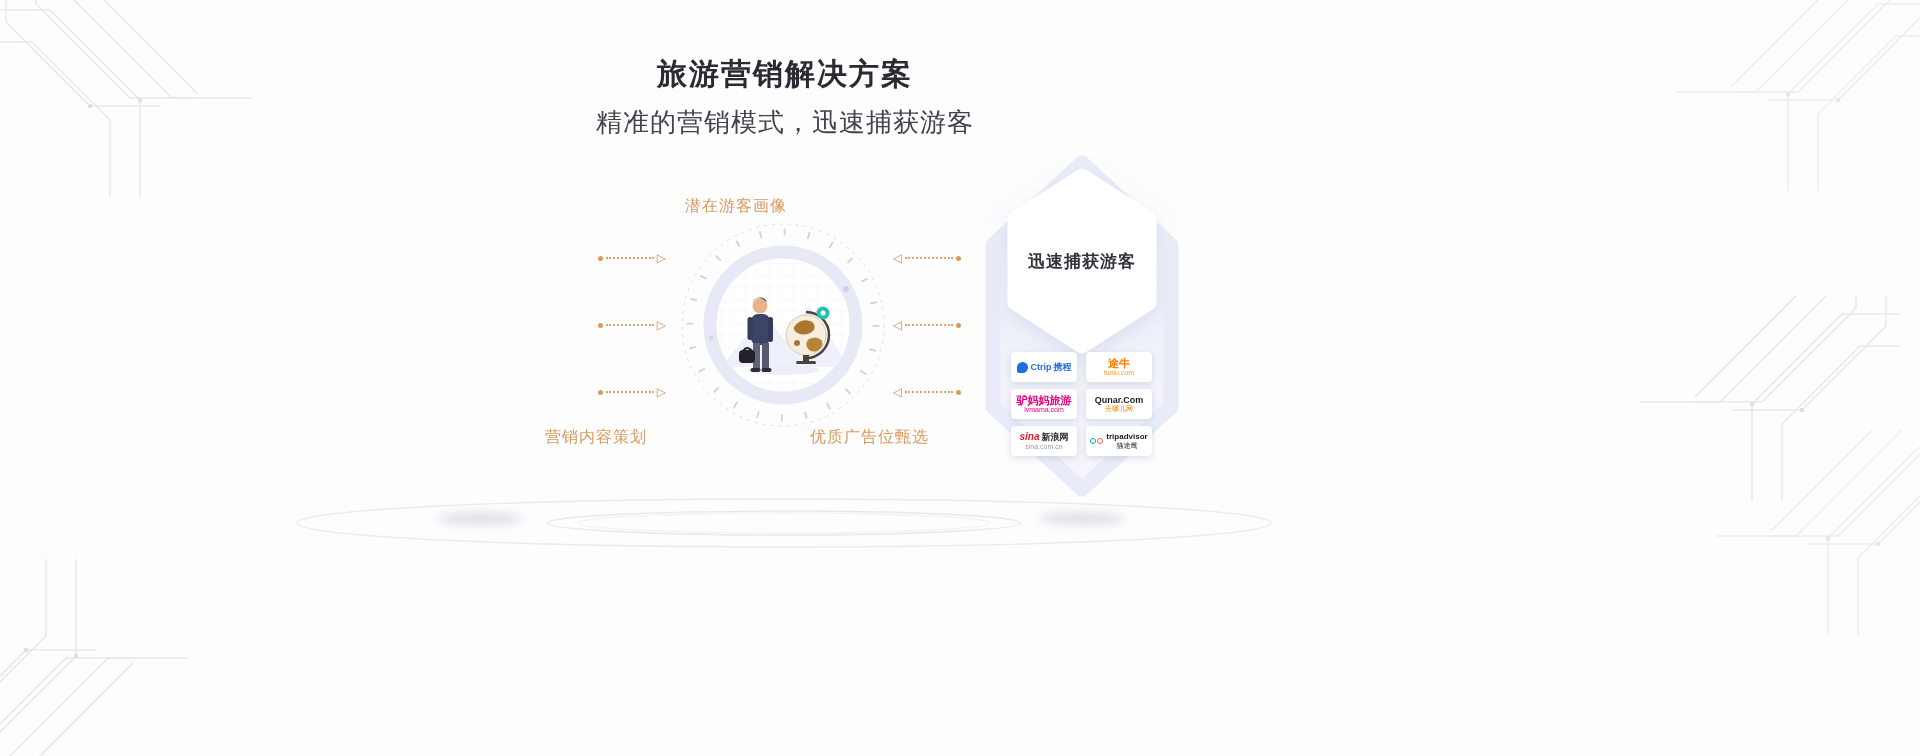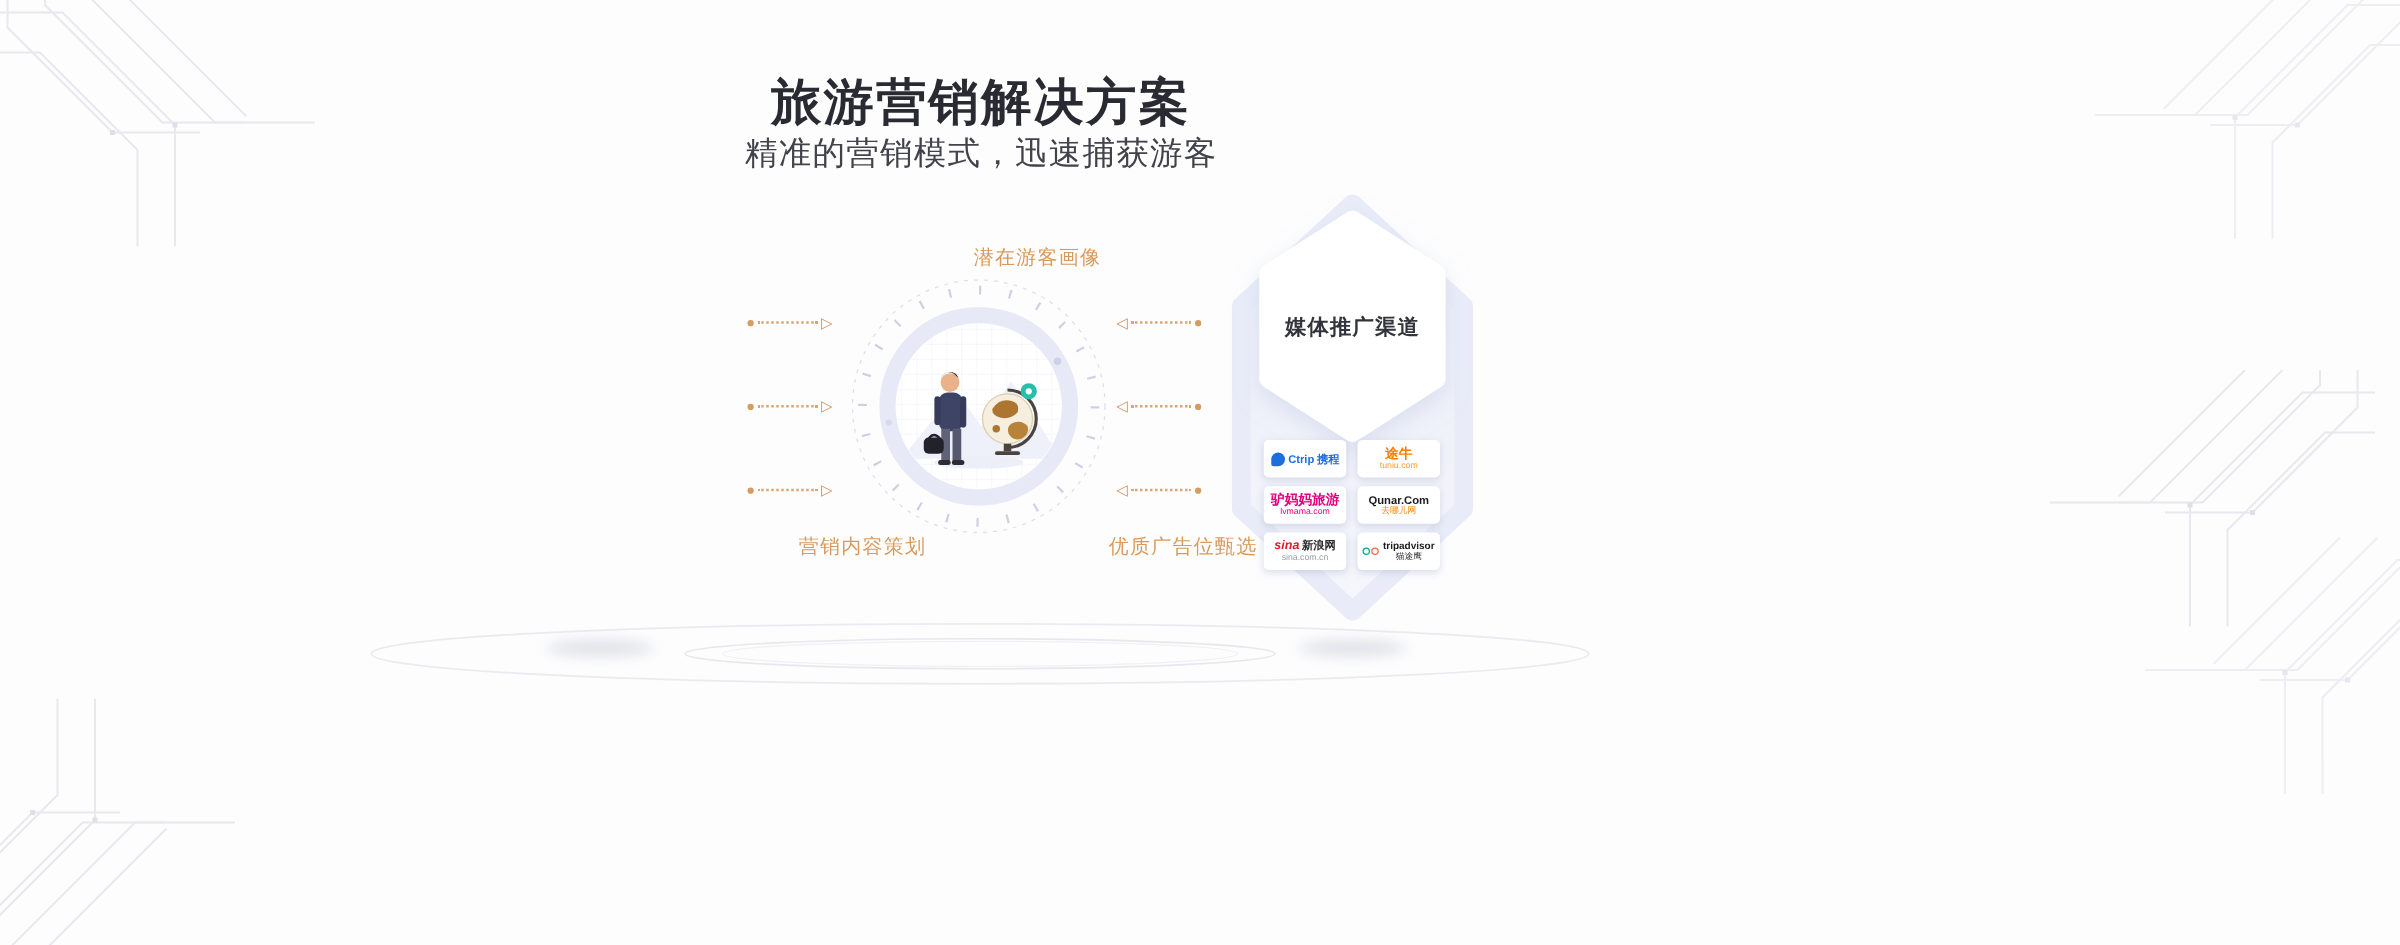--- a/index.html
+++ b/index.html
@@ -3,33 +3,33 @@
 <meta charset="utf-8">
 <style>
   *{margin:0;padding:0;box-sizing:border-box}
   html,body{background:#ffffff}
   body{font-family:"Liberation Sans","DejaVu Sans",sans-serif;color:#2b2b33}
   .stage{position:relative;width:1920px;height:756px;overflow:hidden;background:#fdfdfe}
   .abs{position:absolute}
   .deco{position:absolute;pointer-events:none}
 
   .hd-title{position:absolute;left:285px;top:54px;width:1000px;text-align:center;
-            font-size:40px;font-weight:700;letter-spacing:2px;color:#2a2a33}
+            font-size:30px;font-weight:700;letter-spacing:2px;color:#2a2a33}
   .hd-sub{position:absolute;left:285px;top:105px;width:1000px;text-align:center;
           font-size:26px;letter-spacing:1px;color:#42424b}
 
   .card{position:absolute;width:194px;height:342px}
   .hex{position:absolute;left:0;top:0;overflow:visible}
   .hex-white{position:absolute;left:22px;top:13px;overflow:visible}
   .card-title{position:absolute;left:0;top:95px;width:194px;text-align:center;
               font-size:17px;font-weight:700;letter-spacing:1px;color:#33333c}
   .card-lines{position:absolute;left:0;top:206px;width:194px;text-align:center;
               font-size:17px;line-height:31px;letter-spacing:1px;color:#3f3f49}
 
-  .flow-label{position:absolute;width:196px;text-align:right;font-size:16px;
+  .flow-label{position:absolute;width:196px;text-align:left;font-size:16px;
               letter-spacing:1px;color:#d9995c}
 
   .conn{position:absolute;width:68px;height:14px;display:flex;align-items:center}
   .conn .dot{width:5px;height:5px;border-radius:50%;background:#d79a5f;flex:0 0 auto}
   .conn .dash{flex:1;border-top:2px dotted #dba572;margin:0 3px;height:0}
   .conn .arr{font-size:12px;line-height:1;color:#d0905a;flex:0 0 auto}
 
   .logo-grid{position:absolute;left:26px;top:197px;display:grid;
              grid-template-columns:66px 66px;gap:7px 9px}
   .chip{width:66px;height:30px;background:#fff;border-radius:4px;cursor:pointer;
@@ -189,21 +189,21 @@
     <circle cx="38" cy="123" r="2.5" fill="#d6daea"></circle>
   </svg>
 
   <div class="card" style="left:985px;top:155px">
     <svg class="hex" width="194" height="342" viewBox="0 0 194 342">
       <polygon points="97,8 186,90 186,252 97,334 8,252 8,90" fill="url(#hgrad)" stroke="#e9ecf8" stroke-width="15" stroke-linejoin="round"></polygon>
     </svg>
     <svg class="hex-white" width="150" height="186" viewBox="0 0 150 186">
       <polygon points="75,8 142,51 142,135 75,178 8,135 8,51" fill="#ffffff" stroke="#ffffff" stroke-width="15" stroke-linejoin="round" filter="url(#softdrop)"></polygon>
     </svg>
-    <div class="card-title">媒体推广渠道</div>
+    <div class="card-title">迅速捕获游客</div>
 
     <div class="logo-grid">
       <div class="chip chip-ctrip">
         <span class="ico-ctrip"></span>
         <span class="col">
           <span class="l1">
             <span class="l1a" style="color: rgb(31, 110, 224);">Ctrip</span>
             <span class="l1b" style="color: rgb(31, 110, 224);">携程</span>
           </span>
 

